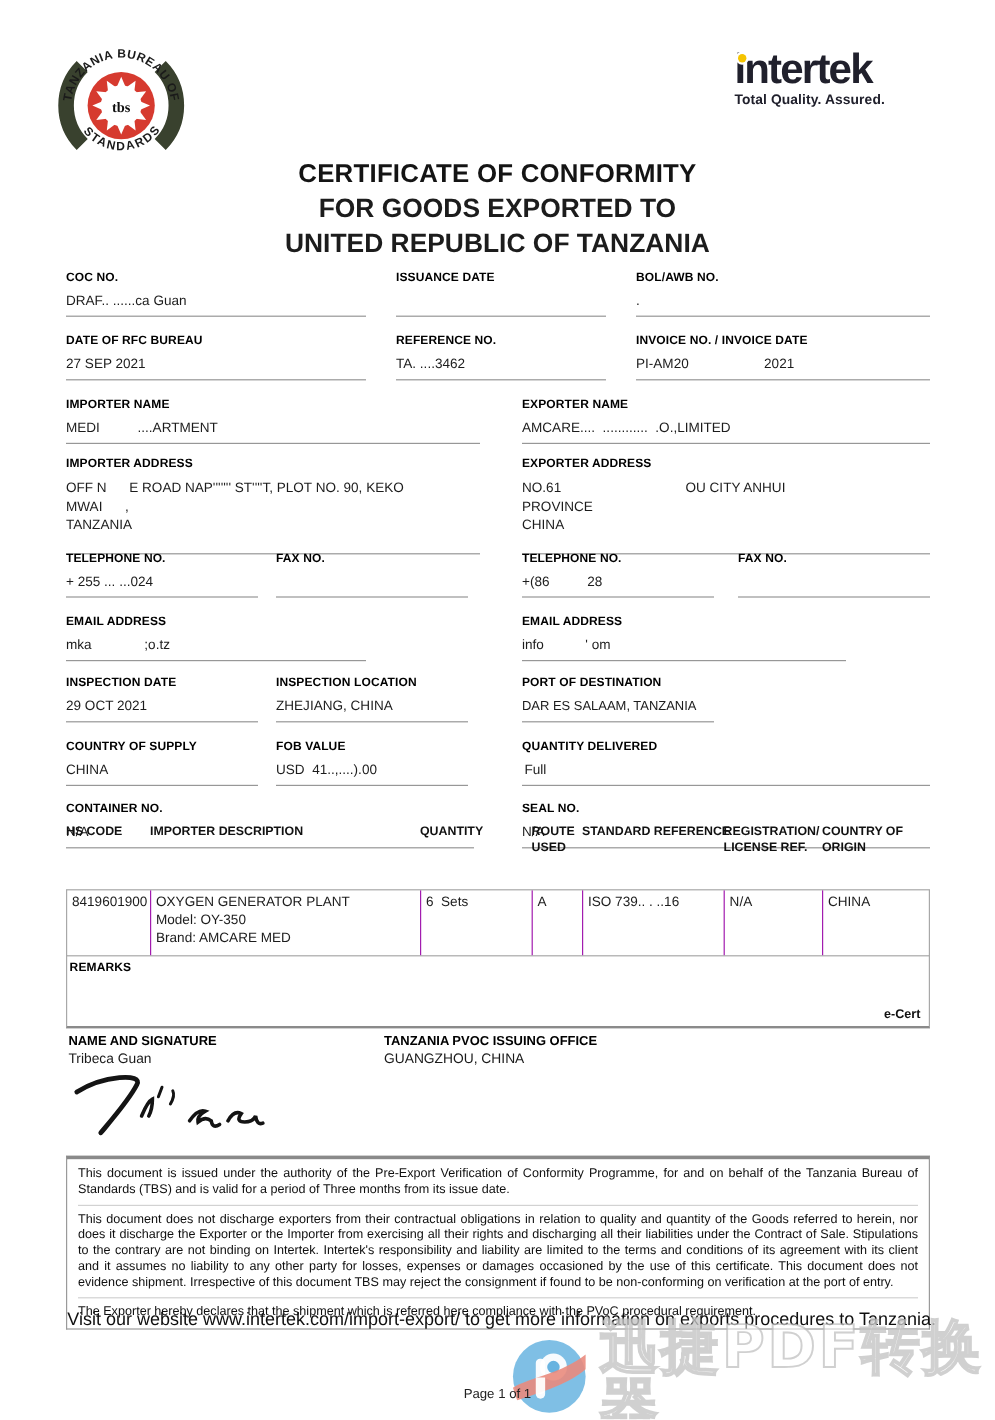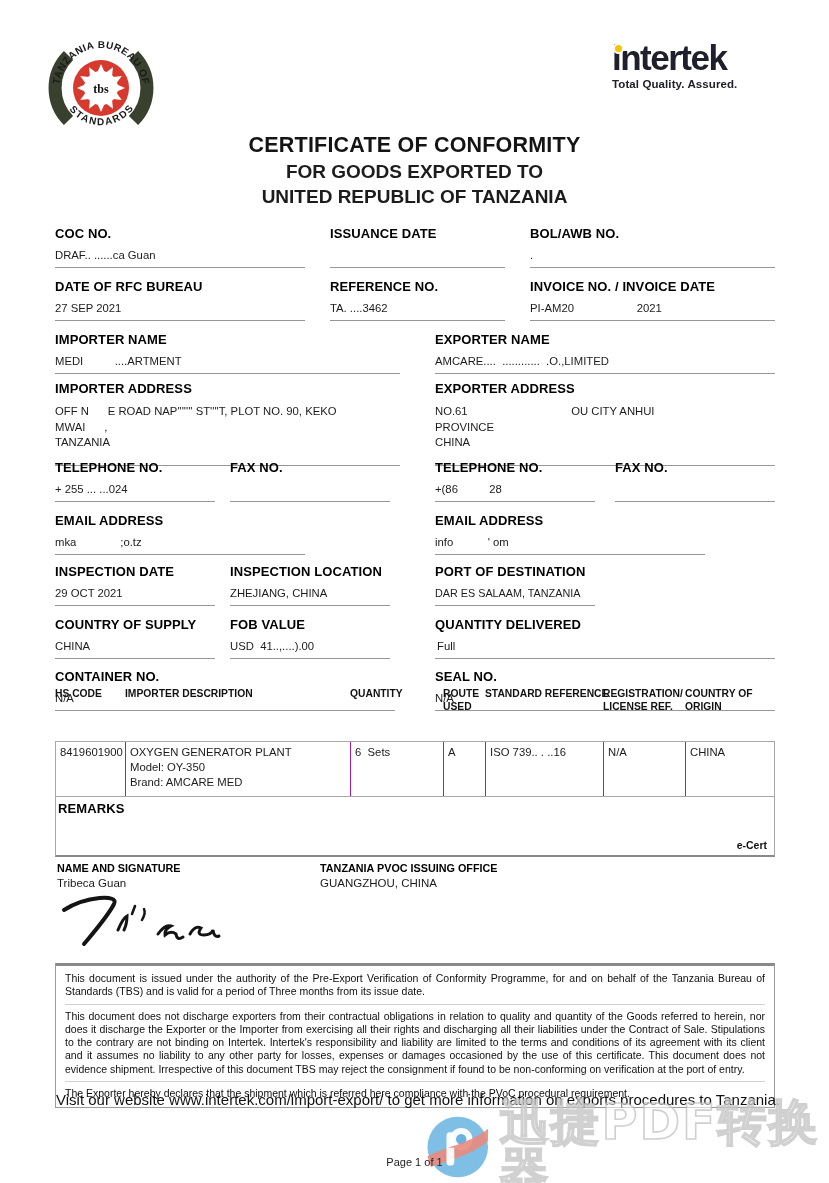--- a/index.html
+++ b/index.html
@@ -7,24 +7,24 @@
         font-family:"Liberation Sans",sans-serif;color:#111;}
   
   .tbs{position:absolute;left:46px;top:36px;}
   .intertek{position:absolute;left:612px;top:40px;width:185px;}
   .brand{position:relative;font-size:35px;font-weight:700;letter-spacing:-1.5px;color:#20202c;line-height:1;}
   .brand-dot{position:absolute;left:3px;top:5px;width:7px;height:7px;border-radius:50%;
              box-shadow:0 0 0 2px #fff;}
   .tagline{font-size:11.5px;font-weight:700;color:#20202c;margin-top:3px;letter-spacing:0.1px;}
   .title{position:absolute;left:0;top:133px;width:100%;text-align:center;}
   .title .t1{font-size:21.5px;font-weight:700;color:#141414;letter-spacing:0.2px;}
-  .title .t2{font-size:19px;font-weight:700;color:#1c1c1c;margin-top:3px;}
+  .title .t2{font-size:22px;font-weight:700;color:#1c1c1c;margin-top:3px;}
   
   .f{position:absolute;box-sizing:border-box;}
-  .flabel{font-size:13px;font-weight:700;color:#000;letter-spacing:0.1px;white-space:nowrap;}
+  .flabel{font-size:10px;font-weight:700;color:#000;letter-spacing:0.1px;white-space:nowrap;}
   .fvalue{margin-top:8px;font-size:11.3px;color:#1c1c1c;white-space:pre;overflow:hidden;
           border-bottom:1.6px solid #979797;padding-bottom:4px;min-height:14px;}
   .flines{margin-top:8px;border-bottom:1.6px solid #979797;min-height:58px;padding-bottom:3px;}
   .fline{font-size:11.3px;line-height:15.5px;white-space:pre;color:#1c1c1c;}
   
   .tbl-head{position:absolute;left:55px;top:688px;width:720px;display:flex;}
   .th{font-size:10.3px;font-weight:700;line-height:12.5px;box-sizing:border-box;padding-right:4px;}
   .tbl-row{position:absolute;left:55px;top:741px;width:720px;height:56px;display:flex;
            border:1px solid #a8a8a8;box-sizing:border-box;}
   .td{font-size:11.3px;line-height:15px;color:#1c1c1c;box-sizing:border-box;

